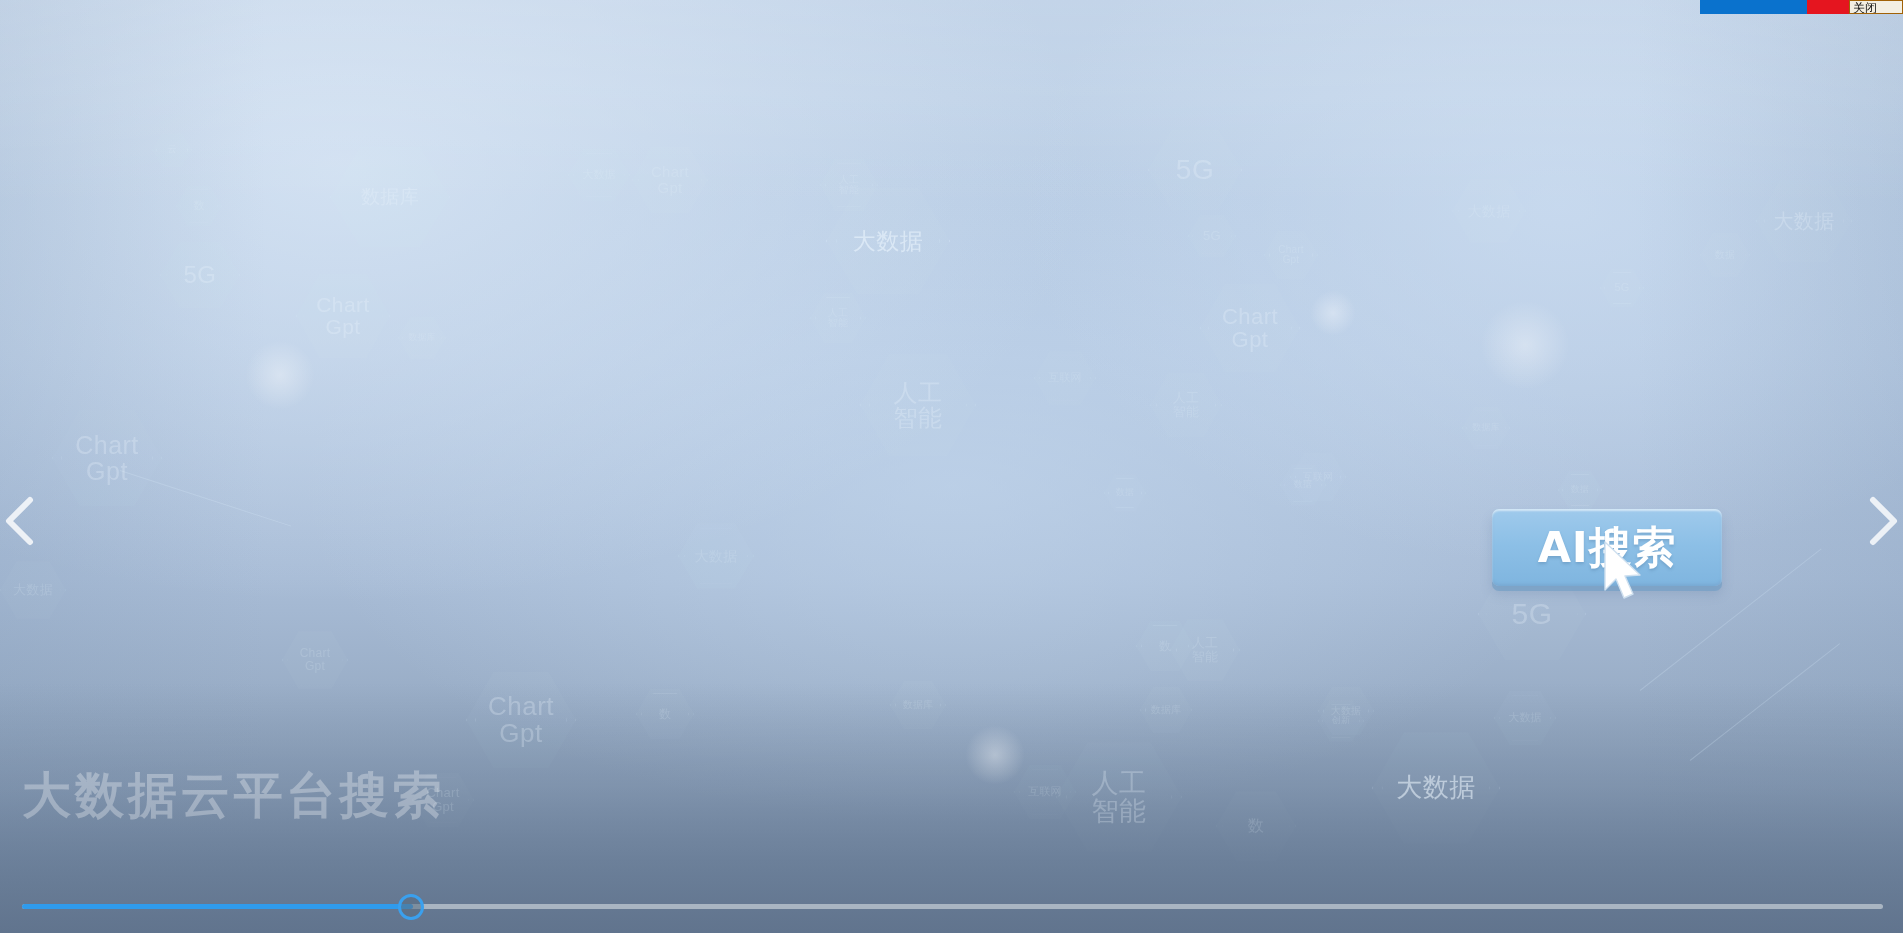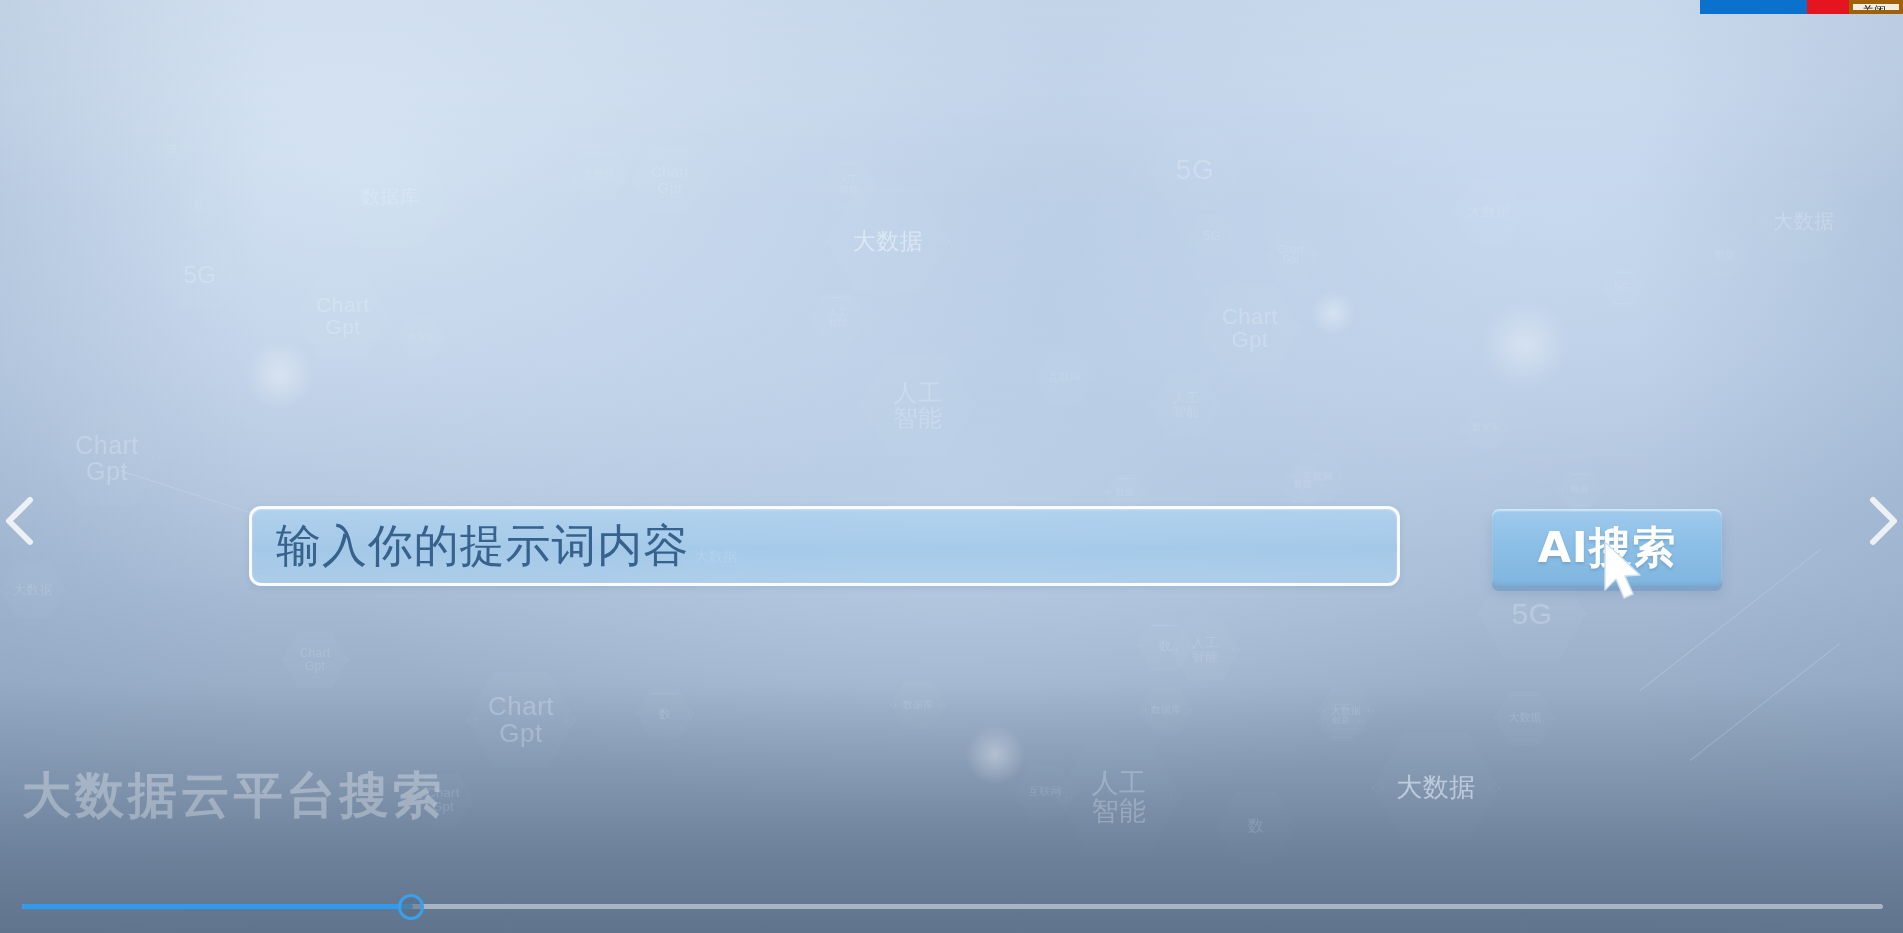--- a/index.html
+++ b/index.html
@@ -140,22 +140,22 @@
     border-radius:50%; border:3px solid #3aa0ee;
     background:rgba(90,110,130,.55); cursor:pointer;
   }
 
   
   .top-strip{ position:absolute; right:0; top:0; height:14px; display:flex; align-items:stretch; }
   .ts-blue{ width:107px; background:#0a72cd; }
   .ts-red{ width:42px; background:#e5151f; }
   .ts-close{
     min-width:54px; background:#f3efe3; color:#111;
-    font-size:12px; line-height:14px; padding:0 9px;
-    border:4px solid #a16207; overflow:hidden; white-space:nowrap;
+    font-size:12px; line-height:14px; padding:0 3px;
+    border:1px solid #a16207; overflow:hidden; white-space:nowrap;
     font-family:"DejaVu Sans","Liberation Sans",sans-serif;
   }
 </style>
 </head>
 <body>
 
 <div id="stage">
 
   <div class="bg-base"></div>
   <div class="hexes" id="hex-layer">
@@ -228,23 +228,20 @@
   <div class="bokeh" style="left:965px;top:725px;width:60px;height:60px;"></div>
   <div class="bokeh" style="left:1310px;top:290px;width:46px;height:46px;"></div>
   <div class="line-deco" style="left:1640px;top:690px;width:230px;transform:rotate(-38deg);"></div>
   <div class="line-deco" style="left:1690px;top:760px;width:190px;transform:rotate(-38deg);"></div>
   <div class="line-deco" style="left:120px;top:470px;width:180px;transform:rotate(18deg);"></div>
 
   <div class="ghost-title">大数据云平台搜索</div>
 
 
   <div class="search-row">
-    <div class="prompt-input">
-      <span class="ph">输入你的提示词内容</span>
-    </div>
     <button class="search-btn">
       <span class="lbl">AI搜索</span>
     </button>
   </div>
 
   <svg class="cursor" viewBox="0 0 46 62">
     <path d="M4 2 L4 50 L15 39 L23 58 L32 54 L24 36 L39 35 Z" fill="#ffffff" stroke="#cfe0ef" stroke-width="1.4" stroke-linejoin="round"></path>
   </svg>
 
   <div class="nav-arrow left">

